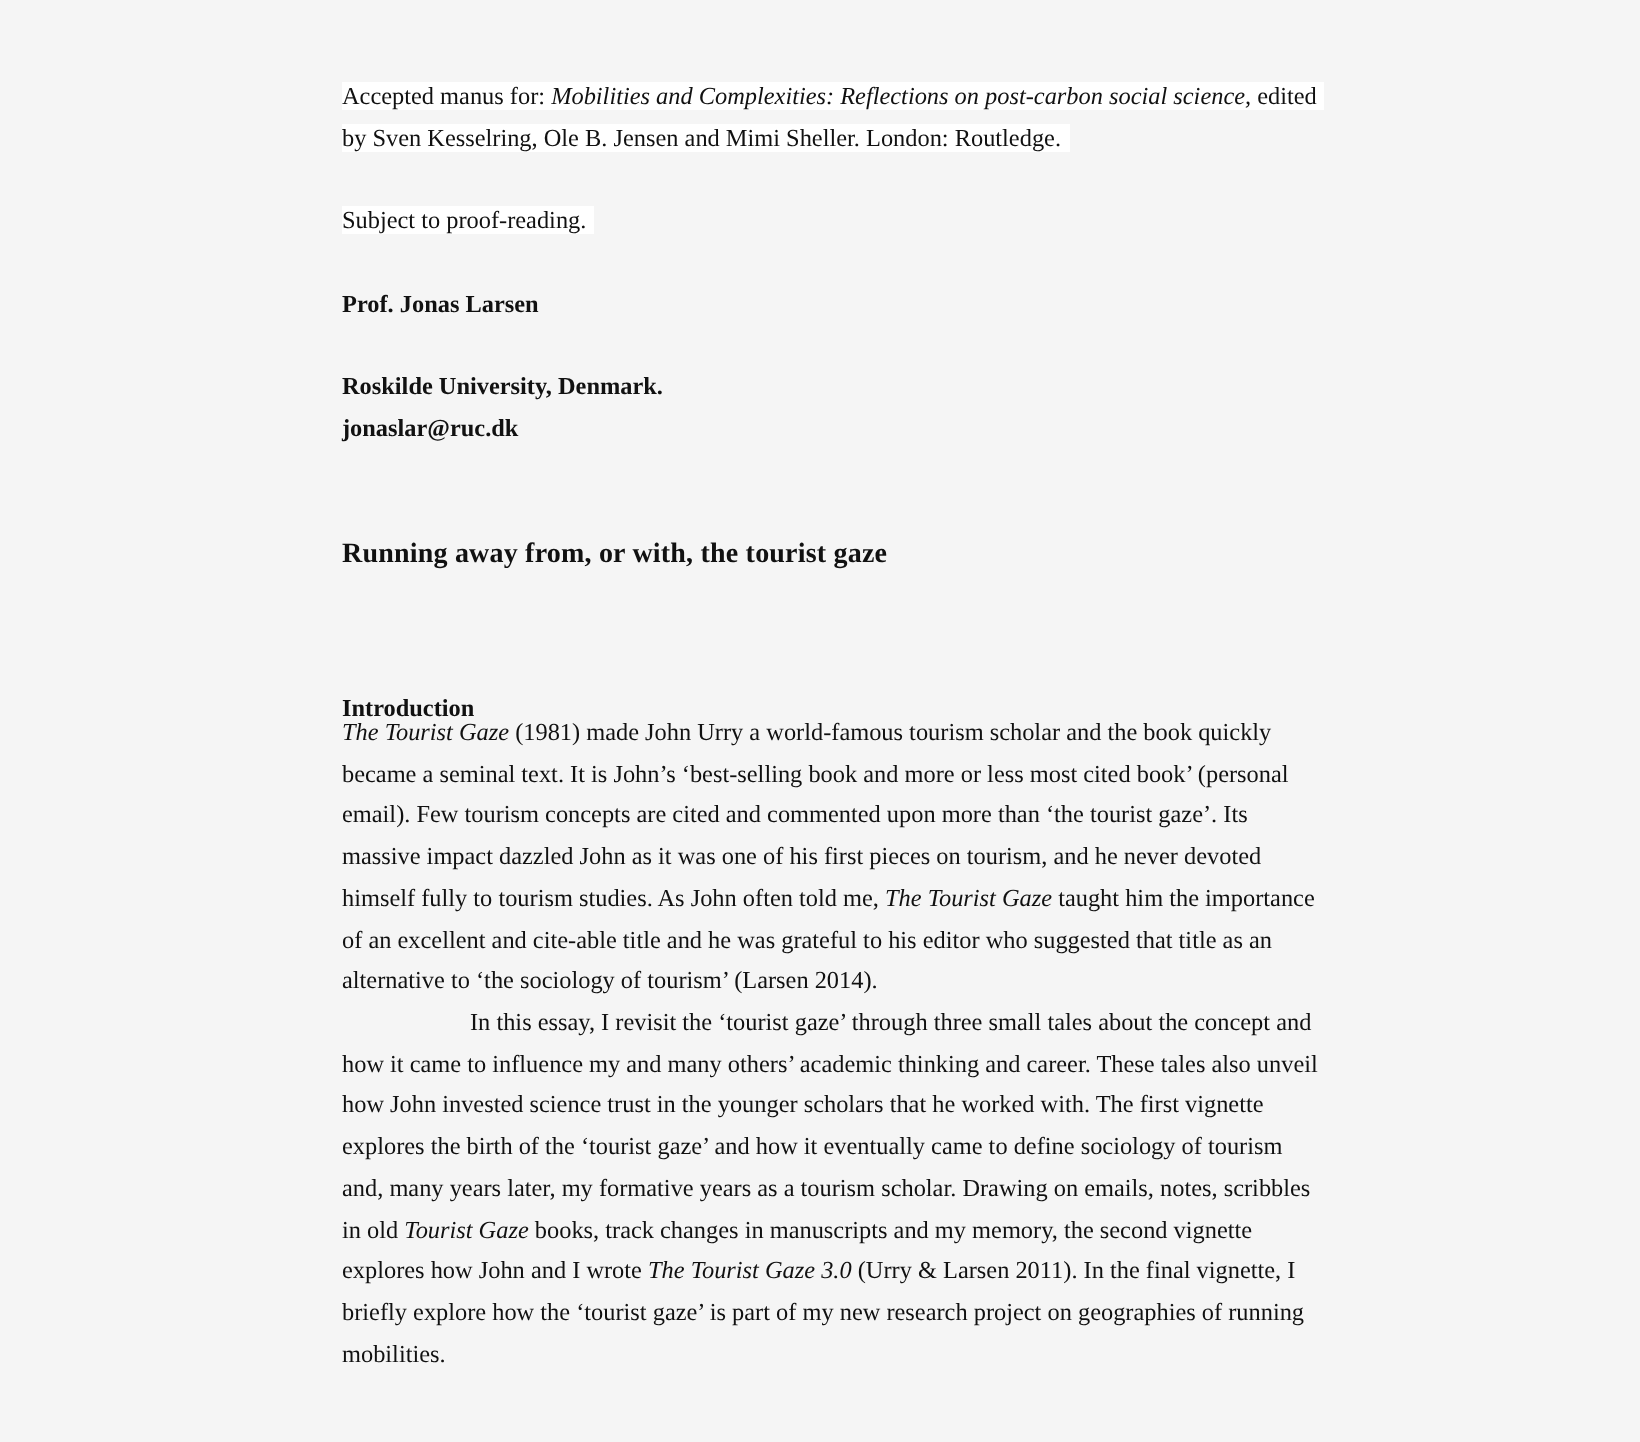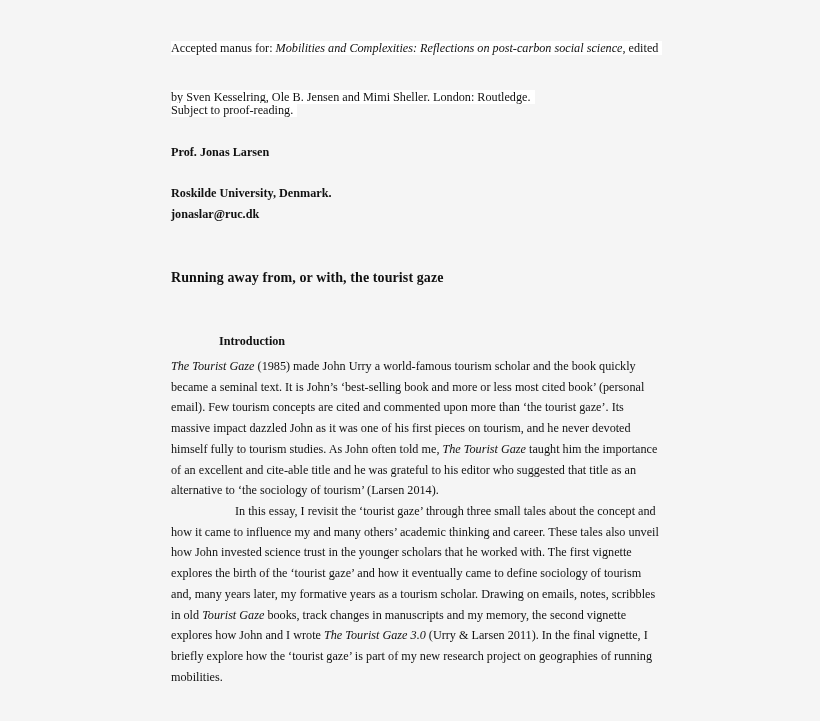--- a/index.html
+++ b/index.html
@@ -21,34 +21,34 @@
     font-size: 14px; font-weight: bold; white-space: nowrap; letter-spacing: 0.1px;
   }
   i { font-style: italic; }
 </style>
 </head>
 <body>
 
 <div class="page">
 
   <div class="line" style="top:40px;"><span class="hl"><span>Accepted manus for: </span><i>Mobilities and Complexities: Reflections on post-carbon social science,</i><span> edited</span></span></div>
-  <div class="line" style="top:61px;margin-top:28px;"><span class="hl">by Sven Kesselring, Ole B. Jensen and Mimi Sheller. London: Routledge.</span></div>
+  <div class="line" style="top:61px;"><span class="hl">by Sven Kesselring, Ole B. Jensen and Mimi Sheller. London: Routledge.</span></div>
 
   <div class="line" style="top:102px;"><span class="hl">Subject to proof-reading.</span></div>
 
   <div class="line bold" style="top:144px;">Prof. Jonas Larsen</div>
   <div class="line bold" style="top:185px;">Roskilde University, Denmark.</div>
   <div class="line bold" style="top:206px;">jonaslar@ruc.dk</div>
 
   <div class="title">Running away from, or with, the tourist gaze</div>
 
-  <div class="line bold" style="top:333px;margin-left:48px;">Introduction</div>
+  <div class="line bold" style="top:346px;">Introduction</div>
 
   <div id="p1">
-      <div class="line" style="top: 358px;"><i>The Tourist Gaze</i><span> (1985) made John Urry a world-famous tourism scholar and the book quickly</span></div>
+      <div class="line" style="top: 358px;"><i>The Tourist Gaze</i><span> (1981) made John Urry a world-famous tourism scholar and the book quickly</span></div>
       <div class="line" style="top: 378.7px;">became a seminal text. It is John’s ‘best-selling book and more or less most cited book’ (personal</div>
       <div class="line" style="top: 399.4px;">email). Few tourism concepts are cited and commented upon more than ‘the tourist gaze’. Its</div>
       <div class="line" style="top: 420.1px;">massive impact dazzled John as it was one of his first pieces on tourism, and he never devoted</div>
       <div class="line" style="top: 440.8px;"><span>himself fully to tourism studies. As John often told me, </span><i>The Tourist Gaze</i><span> taught him the importance</span></div>
       <div class="line" style="top: 461.5px;">of an excellent and cite-able title and he was grateful to his editor who suggested that title as an</div>
       <div class="line" style="top: 482.2px;">alternative to ‘the sociology of tourism’ (Larsen 2014).</div>
     </div>
   <div id="p2">
       <div class="line" style="top: 503px; left: 235px;">In this essay, I revisit the ‘tourist gaze’ through three small tales about the concept and</div>
       <div class="line" style="top: 523.7px;">how it came to influence my and many others’ academic thinking and career. These tales also unveil</div>

